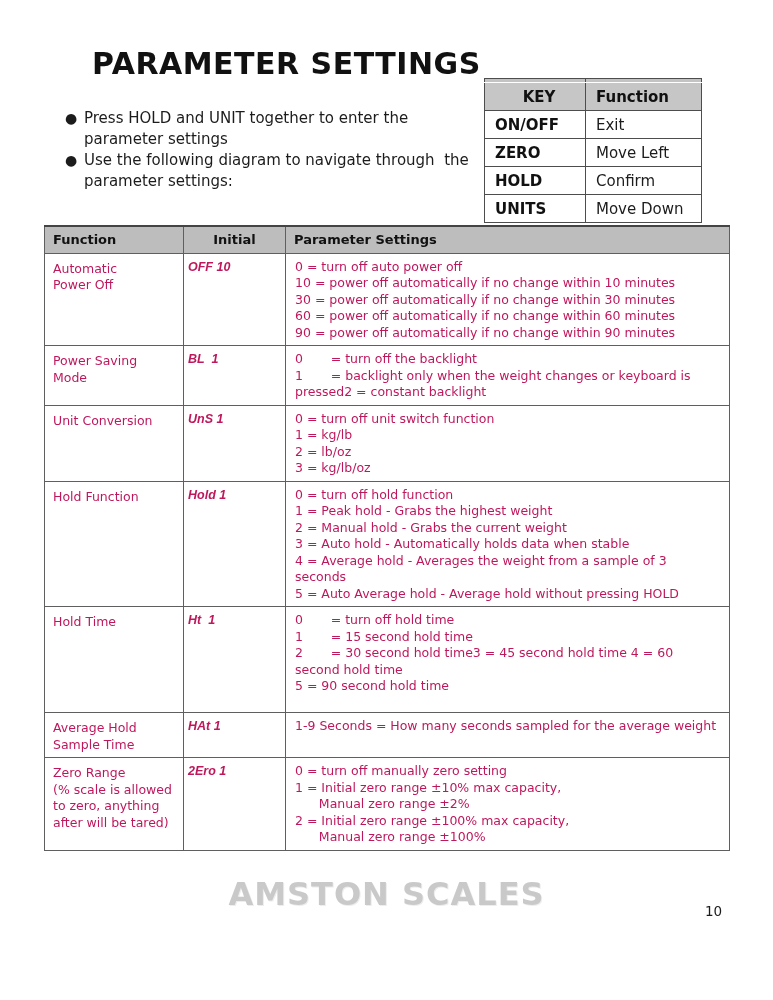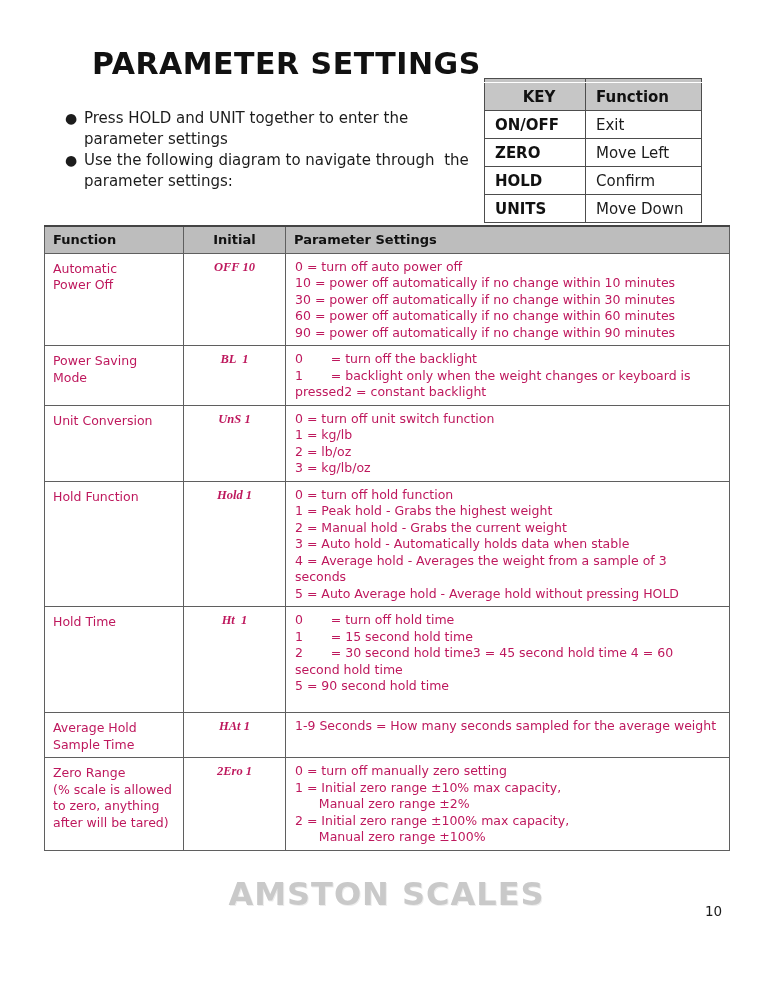--- a/index.html
+++ b/index.html
@@ -114,22 +114,21 @@
     padding: 5px 8px 4px 8px;
     border-top: 2px solid #444;
   }
   table.param-table th.display-h { text-align: center; }
   td.fn-cell {
     padding: 7px 8px 4px 8px;
     white-space: pre-wrap;
   }
   td.disp-cell {
     padding: 5px 4px 4px 4px;
-    text-align: center;
-    font-family: Liberation Serif, serif;
+    font-family: Liberation Sans, sans-serif;
     font-style: italic;
     font-weight: 700;
     font-size: 21px;
     line-height: 24px;
     color: #111;
     white-space: pre;
   }
   td.set-cell {
     padding: 5px 8px 4px 9px;
     white-space: pre-wrap;

